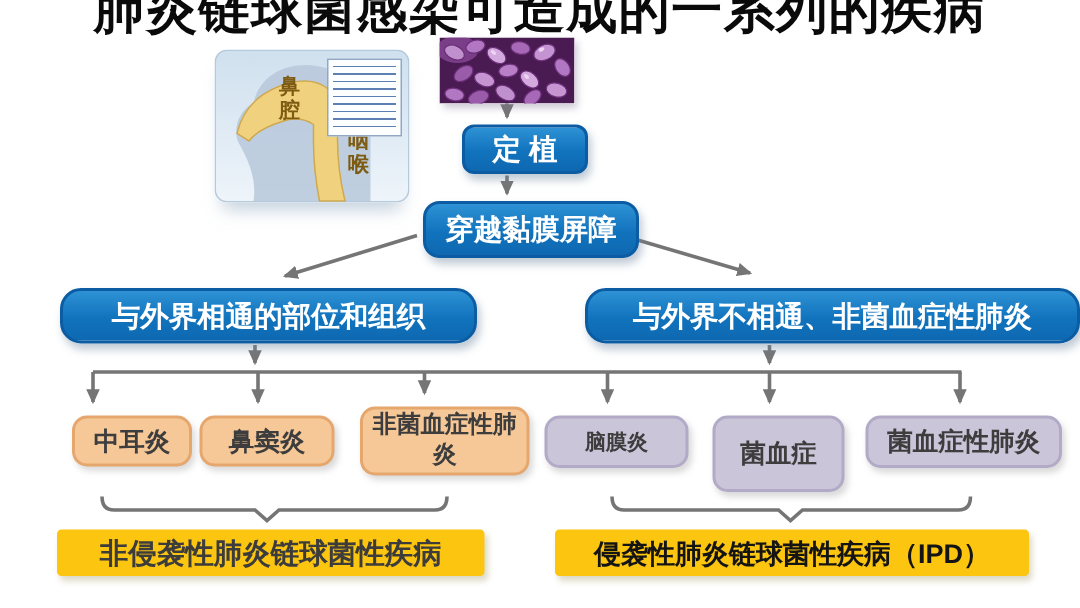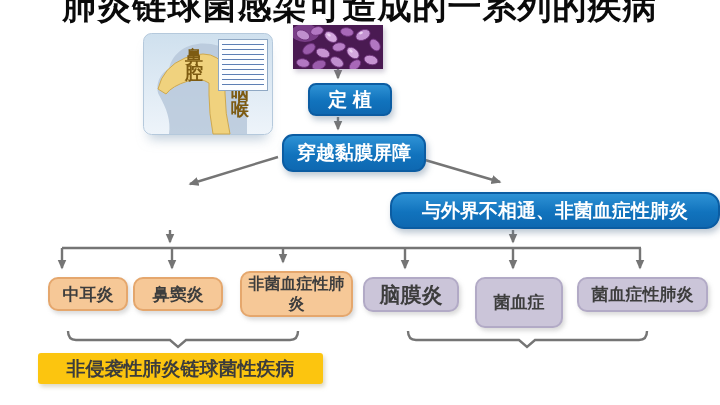--- a/index.html
+++ b/index.html
@@ -22,30 +22,30 @@
        box-shadow:2px 3px 4px rgba(150,150,150,.35);}
   .yellow{background:#fcc50f;border-radius:3px;box-shadow:2px 3px 4px rgba(170,160,110,.4);}
   
   #colonization{left:296px;top:83px;width:84px;height:33px;font-size:19px;border-radius:8px;}
   #barrier{left:270px;top:134px;width:144px;height:38px;font-size:19px;font-family:Liberation Serif, serif;}
   #open-sites{left:28px;top:192px;width:278px;height:37px;font-size:19px;border-radius:14px;}
   #sterile-sites{left:378px;top:192px;width:330px;height:37px;font-size:19px;border-radius:14px;}
   #d-otitis{left:48px;top:277px;width:80px;height:34px;font-size:17px;}
   #d-sinusitis{left:133px;top:277px;width:90px;height:34px;font-size:17px;}
   #d-nbpneumonia{left:240px;top:271px;width:113px;height:46px;font-size:16px;line-height:1.25;padding:0 4px;}
-  #d-meningitis{left:363px;top:277px;width:96px;height:35px;font-size:21px;}
+  #d-meningitis{left:363px;top:277px;width:96px;height:35px;font-size:14px;}
   #d-bacteremia{left:475px;top:277px;width:88px;height:51px;font-size:17px;}
   #d-bpneumonia{left:577px;top:277px;width:131px;height:35px;font-size:17px;}
   #cat-noninvasive{left:38px;top:353px;width:285px;height:31px;font-size:19px;color:#3c3c3c;}
   #cat-invasive{left:370px;top:353px;width:316px;height:31px;font-size:18px;color:#141414;}
   
   #anatomy{left:143px;top:33px;width:130px;height:102px;border-radius:8px;
            box-shadow:0 10px 12px -6px rgba(140,165,190,.55);}
   #anatomy svg{display:block;}
-  .vlabel{position:absolute;width:16px;font-size:18px;font-weight:bold;color:#7d5b12;
+  .vlabel{position:absolute;width:16px;font-size:14px;font-weight:bold;color:#7d5b12;
           line-height:16px;word-break:break-all;text-align:center;z-index:3;}
   #nasal-label{left:42px;top:16px;}
   #throat-label{left:88px;top:52px;}
   #notebox{position:absolute;right:5px;top:6px;width:50px;height:52px;background:#fdfeff;
            border:1px solid #8fa8c4;z-index:3;box-sizing:border-box;}
   #notebox .lines{margin:4px 3px;height:42px;
       background:repeating-linear-gradient(180deg,#5d7fb4 0 1px,transparent 1px 5px);}
   
   #bacteria{left:293px;top:25px;width:90px;height:44px;z-index:2;
             box-shadow:2px 3px 5px rgba(130,120,150,.4);}
@@ -123,24 +123,26 @@
         <ellipse cx="78" cy="35" rx="7" ry="4.6" fill="#c794d2" transform="rotate(15 78 35)"></ellipse>
       </g>
       <ellipse cx="36" cy="10" rx="2" ry="1.2" fill="#ecd4f2" transform="rotate(35 36 10)"></ellipse>
       <ellipse cx="68" cy="8" rx="2" ry="1.2" fill="#ecd4f2" transform="rotate(-25 68 8)"></ellipse>
       <ellipse cx="58" cy="26" rx="2" ry="1.2" fill="#ecd4f2" transform="rotate(40 58 26)"></ellipse>
     </svg>
   </div>
 
   <div id="colonization" class="abs bx blue">定 植</div>
   <div id="barrier" class="abs bx blue">穿越黏膜屏障</div>
+  <div id="open-sites" class="abs bx blue">与外界相通的部位和组织</div>
   <div id="sterile-sites" class="abs bx blue">与外界不相通、非菌血症性肺炎</div>
 
   <div id="d-sinusitis" class="abs bx peach">鼻窦炎</div>
   <div id="d-otitis" class="abs bx peach">中耳炎</div>
   <div id="d-nbpneumonia" class="abs bx peach">非菌血症性肺炎</div>
   <div id="d-meningitis" class="abs bx lav">脑膜炎</div>
   <div id="d-bacteremia" class="abs bx lav">菌血症</div>
   <div id="d-bpneumonia" class="abs bx lav">菌血症性肺炎</div>
 
   <div id="cat-noninvasive" class="abs bx yellow">非侵袭性肺炎链球菌性疾病</div>
+  <div id="cat-invasive" class="abs bx yellow">侵袭性肺炎链球菌性疾病（IPD）</div>
 
 </div>
 
 </body></html>

